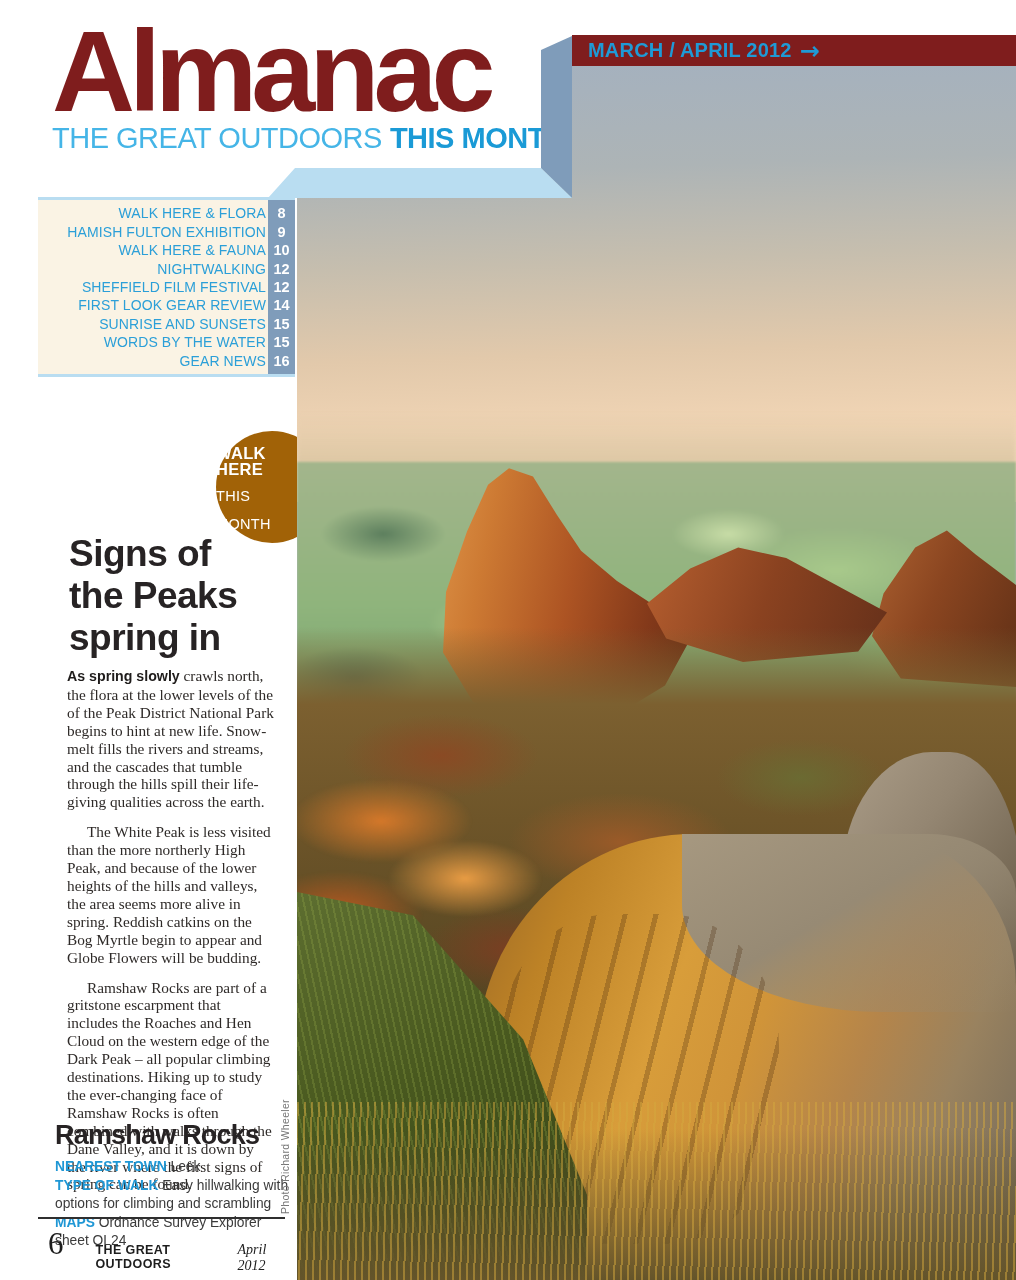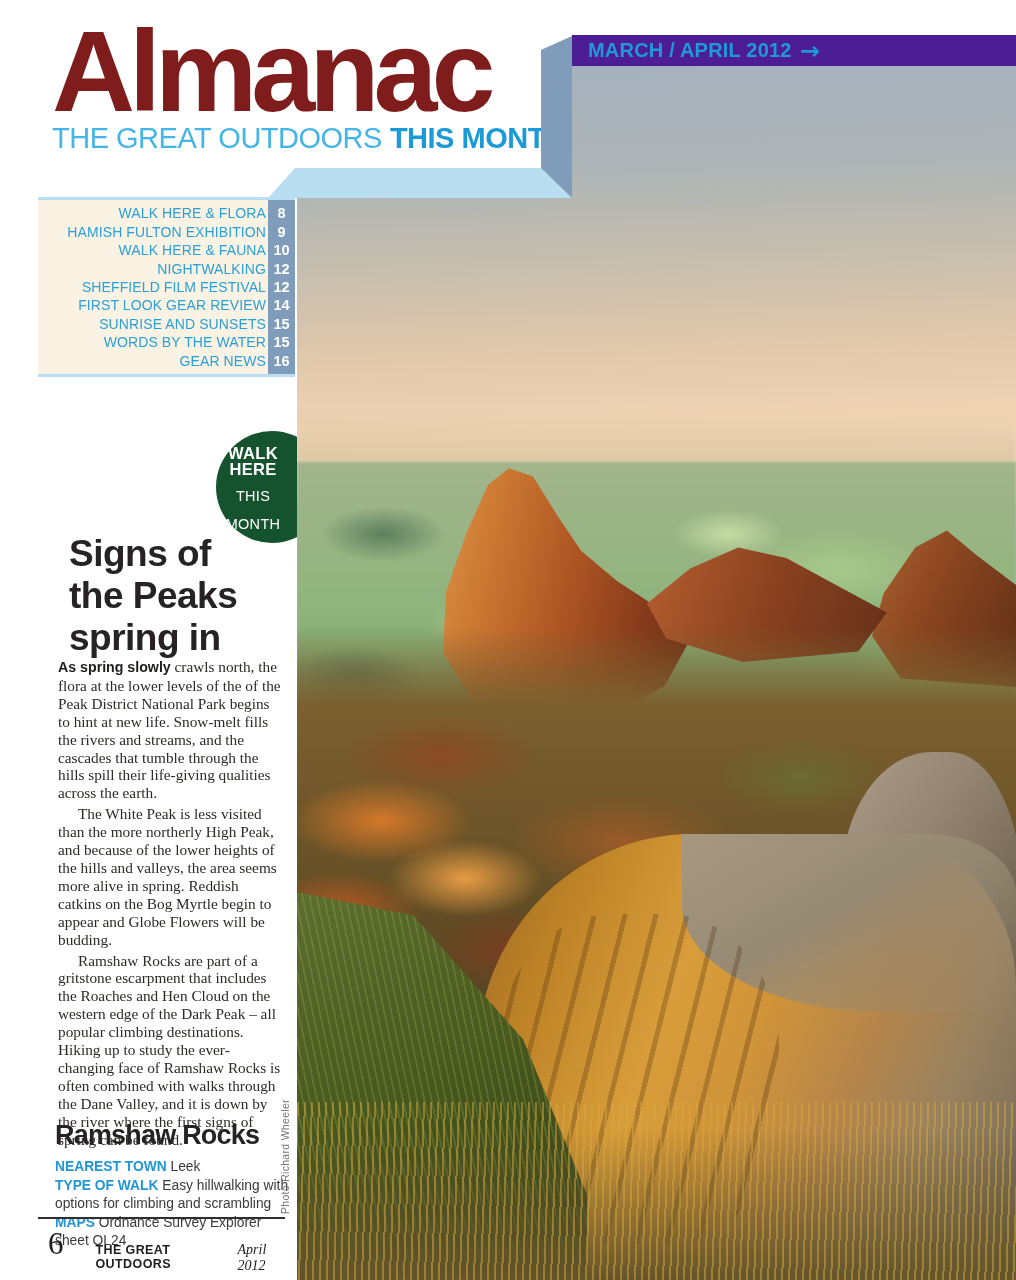--- a/index.html
+++ b/index.html
@@ -72,52 +72,52 @@
 
   
   .white-patch{position:absolute;left:297px;top:62px;width:244px;height:106px;background:#ffffff;z-index:2;}
   .masthead{position:absolute;left:52px;top:16px;z-index:3;}
   .m-title{font-size:115px;line-height:110px;font-weight:bold;letter-spacing:-6px;color:#7f1d1d;margin:0;}
   .m-sub{margin-top:-4px;font-size:29px;letter-spacing:-0.5px;white-space:nowrap;}
   .m-sub .lt{color:#45b5e7;font-weight:400;}
   .m-sub .bd{color:#1a9ad6;font-weight:bold;margin-left:8px;}
 
   
-  .banner{position:absolute;left:572px;top:35px;width:444px;height:31px;background:#4c1d95;z-index:3;
+  .banner{position:absolute;left:572px;top:35px;width:444px;height:31px;background:#7f1d1d;z-index:3;
     display:flex;align-items:center;padding-left:16px;box-sizing:border-box;}
   .banner .txt{color:#1f9ad6;font-weight:bold;font-size:20px;letter-spacing:0.2px;}
   .banner .arrow{color:#1f9ad6;font-weight:900;font-size:24px;margin-left:8px;font-family:"DejaVu Sans",sans-serif;line-height:1;}
   .fold-right{position:absolute;left:541px;top:36px;width:31px;height:162px;background:#7f9cba;z-index:3;
     clip-path:polygon(0 14px,100% 0,100% 162px,0 132px);}
   .band{position:absolute;left:268px;top:168px;width:304px;height:30px;background:#b9ddf1;z-index:3;
     clip-path:polygon(27px 0,273px 0,304px 100%,0 100%);}
   .col-strip{position:absolute;left:268px;top:170px;width:27px;height:207px;background:#7f9cba;z-index:2;
     clip-path:polygon(0 30px,100% 0,100% 100%,0 100%);}
 
   
   .toc{position:absolute;left:38px;top:197px;width:257px;height:180px;z-index:3;box-sizing:border-box;
     background:linear-gradient(90deg,#faf3e4 0,#faf3e4 230px,rgba(0,0,0,0) 230px);
     border-top:3px solid #b9ddf1;border-bottom:3px solid #b9ddf1;
     display:flex;flex-direction:column;justify-content:space-around;padding:4px 0;}
   .toc-row{display:flex;align-items:center;}
   .toc-label{flex:1;text-align:right;color:#2b9fd8;font-weight:normal;font-size:14px;letter-spacing:0.1px;padding-right:2px;}
   .toc-page{width:27px;text-align:center;color:#ffffff;font-weight:bold;font-size:14.5px;}
 
   
-  .badge{position:absolute;left:216px;top:431px;width:112px;height:112px;border-radius:50%;background:#14532d;z-index:2;
-    clip-path:inset(0 31px 0 0);box-sizing:border-box;text-align:center;padding:14px 38px 0 0;color:#fff;}
+  .badge{position:absolute;left:216px;top:431px;width:112px;height:112px;border-radius:50%;background:#a16207;z-index:2;
+    clip-path:inset(0 31px 0 0);box-sizing:border-box;text-align:left;padding:14px 38px 0 0;color:#fff;}
   .badge .b-bold{font-weight:bold;font-size:16.5px;line-height:16px;letter-spacing:0.3px;}
   .badge .b-reg{font-weight:400;font-size:14.5px;line-height:15.5px;letter-spacing:0.3px;margin-top:12px;}
 
   
   .art-title{position:absolute;left:53px;top:517px;z-index:3;margin:16px;
     font-size:37px;line-height:42px;font-weight:bold;letter-spacing:-0.5px;color:#272324;}
   .body-copy{position:absolute;left:55px;top:655px;width:232px;z-index:3;
     font-family:"Liberation Serif",serif;font-size:15.3px;line-height:17.9px;color:#2e2a28;}
-  .body-copy p{margin:3px;}
+  .body-copy p{margin:12px;}
   .body-copy p.indent{text-indent:20px;}
   .body-copy strong{font-family:"Liberation Sans",sans-serif;font-size:14.2px;font-weight:bold;color:#1f1c1b;}
 
   
   .infobox{position:absolute;left:55px;top:1120px;width:237px;z-index:3;}
   .infobox h3{margin:0 0 7px 0;font-size:27px;letter-spacing:-0.8px;font-weight:bold;color:#272324;}
   .info-line{font-size:13.8px;line-height:18.5px;color:#3b3b3b;margin:0;}
   .info-line strong{color:#1f97d5;font-weight:bold;}
 
   

